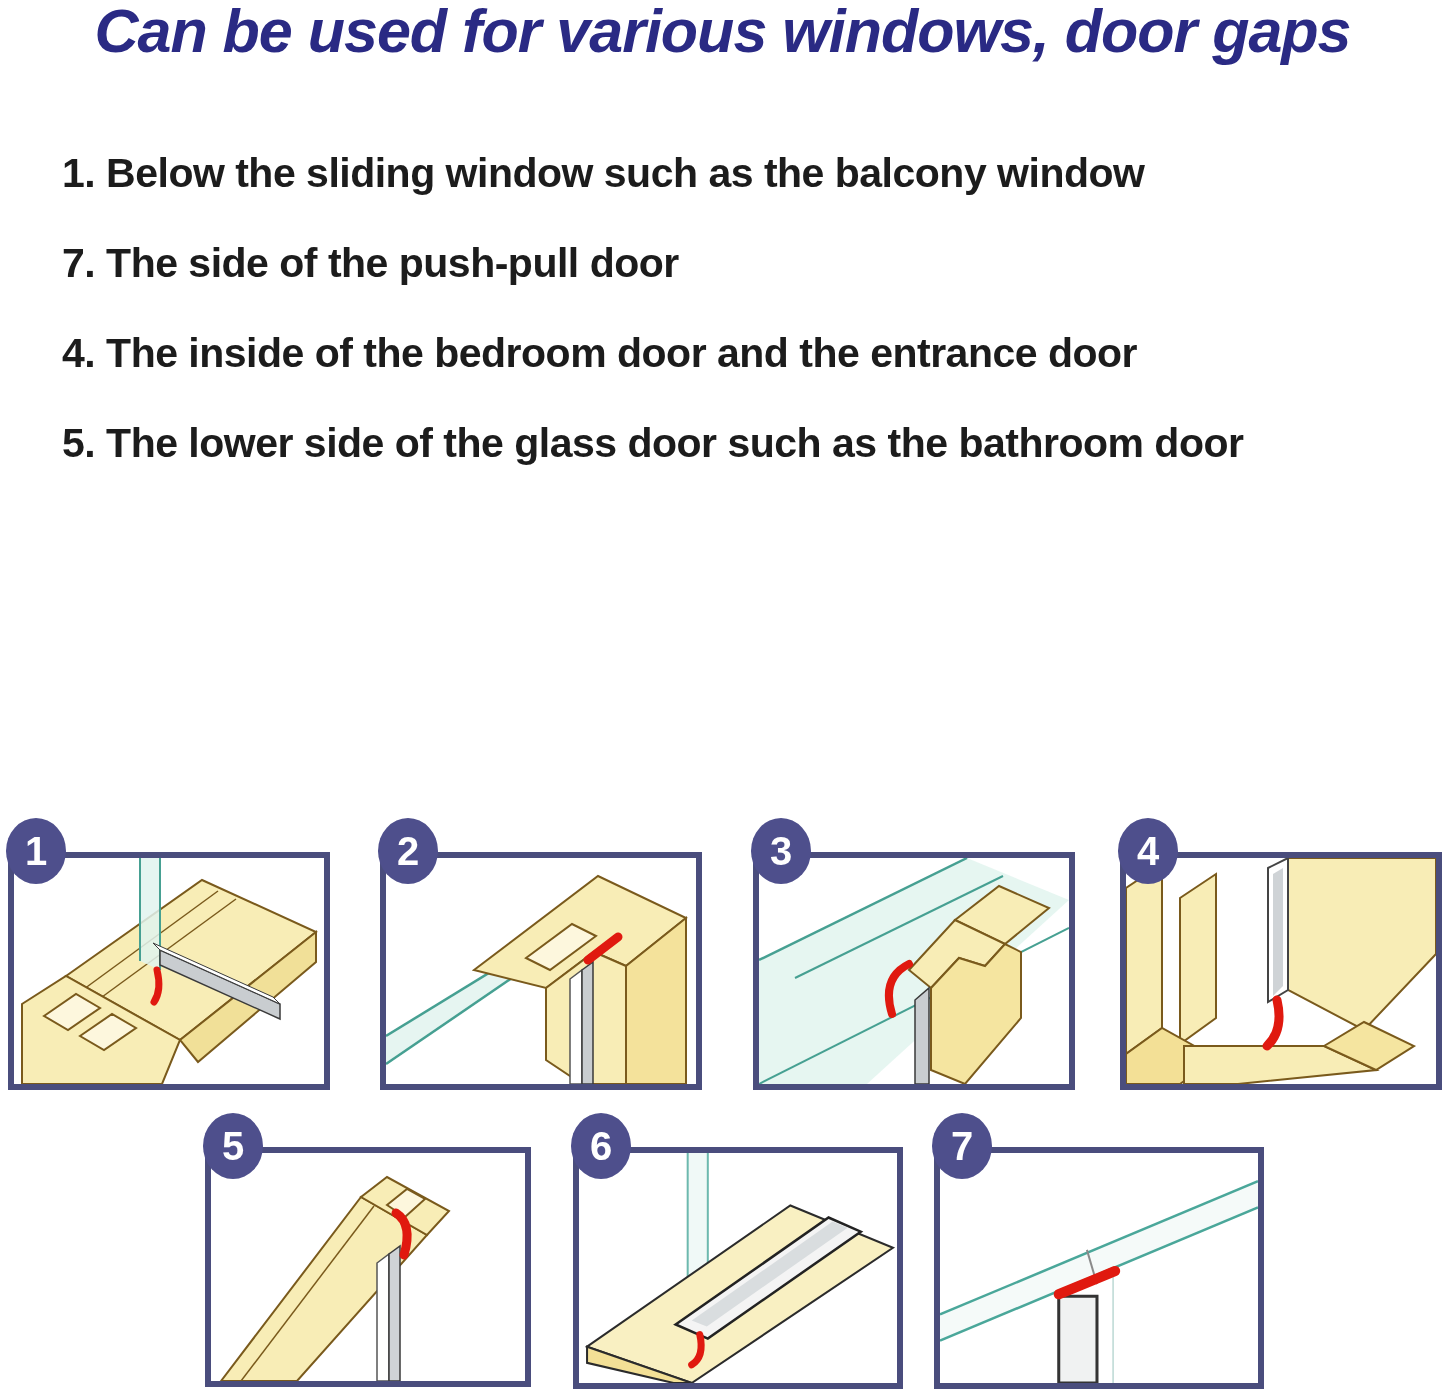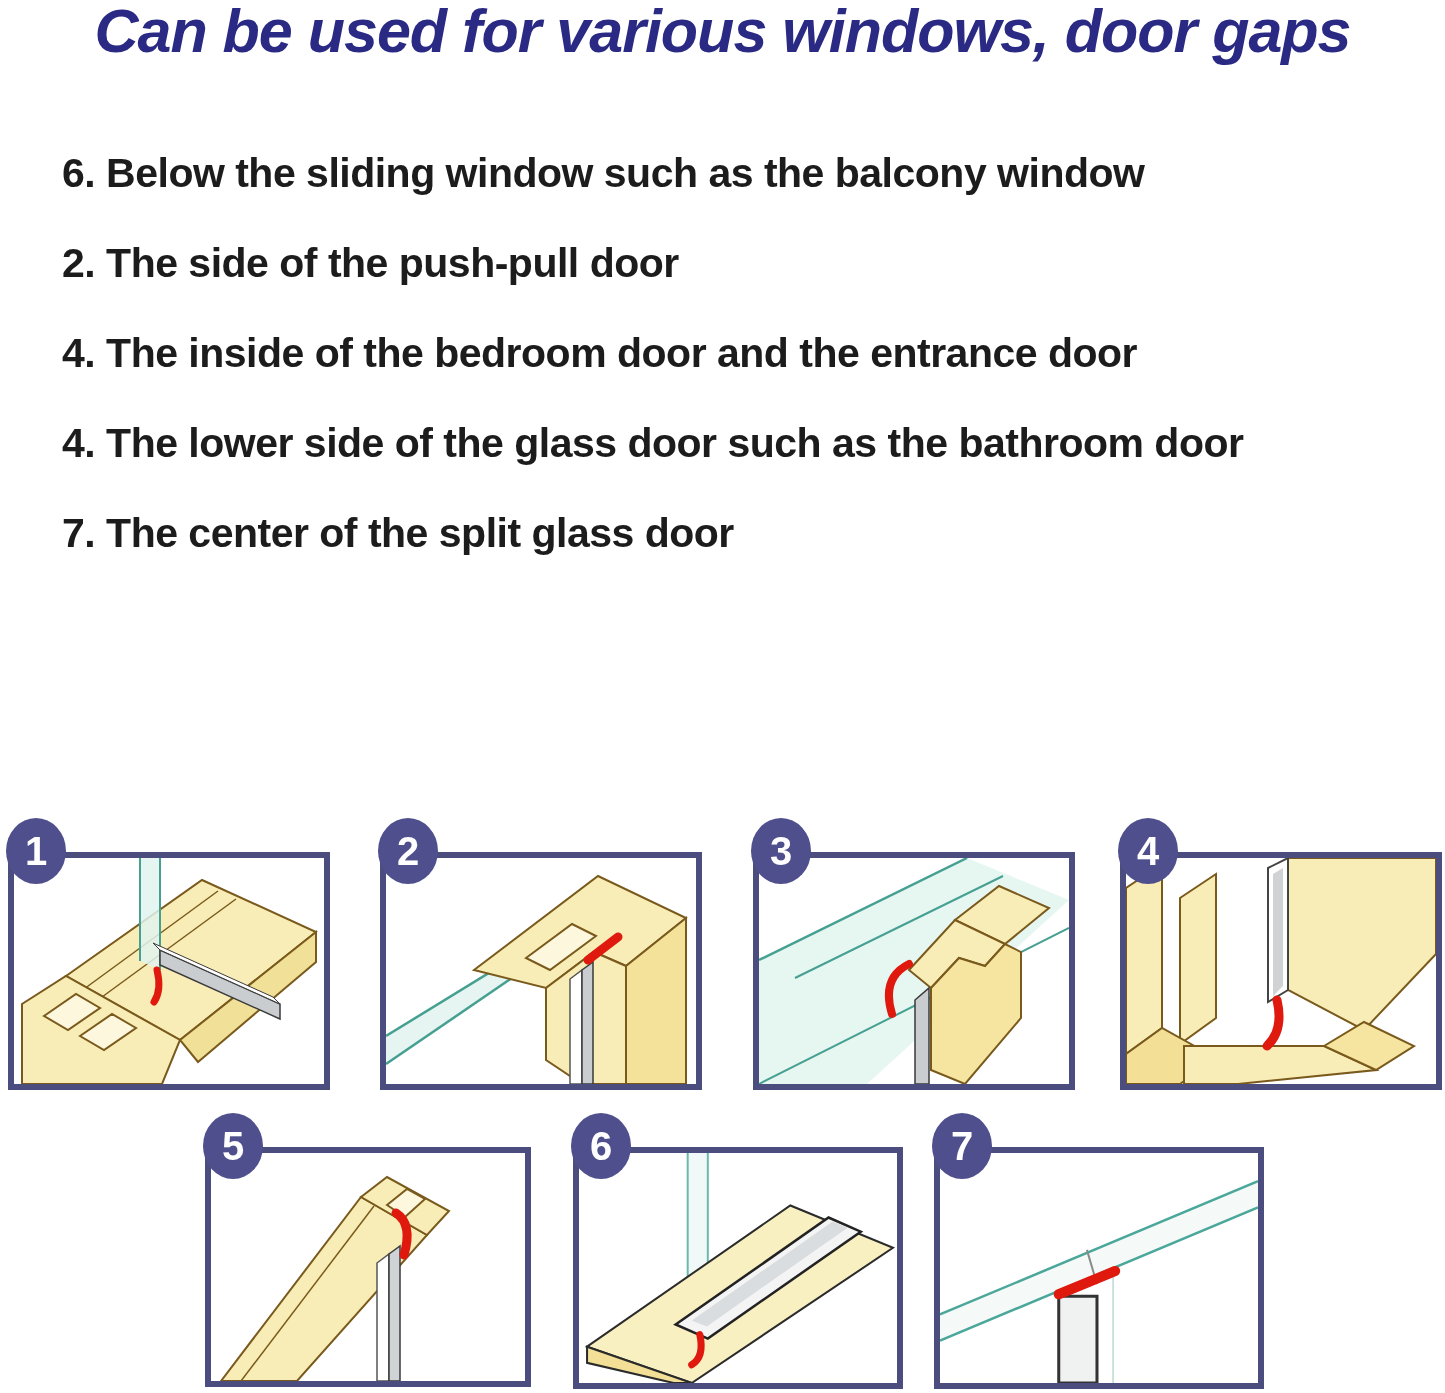--- a/index.html
+++ b/index.html
@@ -45,25 +45,24 @@
   }
 </style>
 </head>
 <body>
 
 <main>
 
   <h1 class="title">Can be used for various windows, door gaps</h1>
 
   <ol class="uses">
-    <li>6. Below the sliding window such as the balcony window</li>
-    <li>2. The side of the push-pull door</li>
+    <li>1. Below the sliding window such as the balcony window</li>
+    <li>7. The side of the push-pull door</li>
     <li>4. The inside of the bedroom door and the entrance door</li>
-    <li>4. The lower side of the glass door such as the bathroom door</li>
-    <li>7. The center of the split glass door</li>
+    <li>5. The lower side of the glass door such as the bathroom door</li>
   </ol>
 
   <section>
 
     <figure class="dbox" id="box1">
       <span class="badge">
         <span>1</span>
       </span>
       <svg viewBox="0 0 310 226" preserveAspectRatio="none">
         <polygon points="52,118 188,22 302,74 166,182" fill="#f8edb6" stroke="#7a5a1c" stroke-width="2"></polygon>

